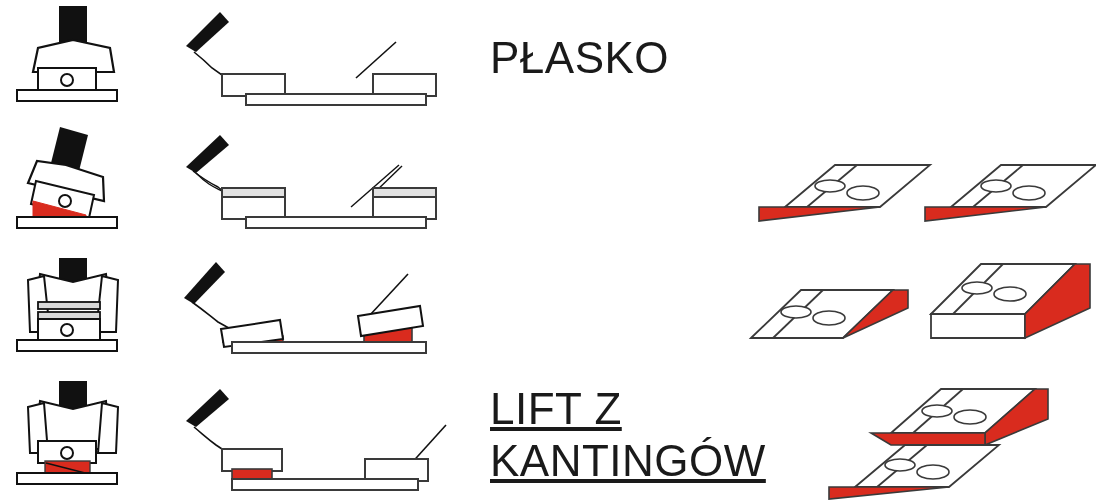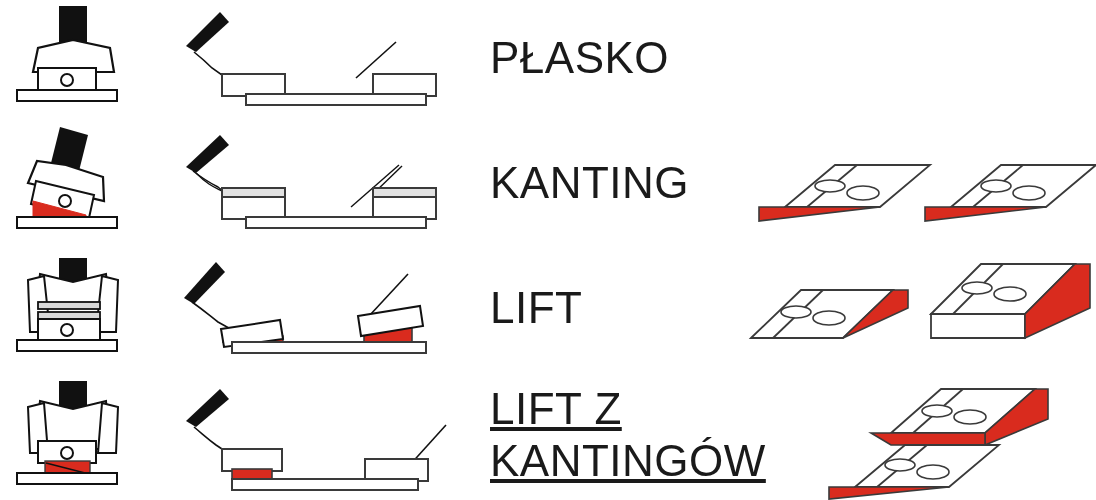--- a/index.html
+++ b/index.html
@@ -74,23 +74,20 @@
       <line x1="171" y1="82" x2="219" y2="40" stroke="#111111" stroke-width="1.4"></line>
       <line x1="193" y1="69" x2="222" y2="41" stroke="#111111" stroke-width="1.4"></line>
       <rect x="42" y="63" width="63" height="10" fill="#E2E2E2" stroke="#3a3a3a" stroke-width="2"></rect>
       <rect x="42" y="72" width="63" height="22" fill="#ffffff" stroke="#3a3a3a" stroke-width="2"></rect>
       <rect x="193" y="63" width="63" height="10" fill="#E2E2E2" stroke="#3a3a3a" stroke-width="2"></rect>
       <rect x="193" y="72" width="63" height="22" fill="#ffffff" stroke="#3a3a3a" stroke-width="2"></rect>
       <rect x="66" y="92" width="180" height="11" fill="#ffffff" stroke="#3a3a3a" stroke-width="2"></rect>
     </svg>
   </div>
 
-  <div class="cell col-label">
-    <div class="label one-line">KANTING</div>
-  </div>
 
   <div class="cell col-iso">
     <svg width="351" height="125" viewBox="0 0 351 125">
       <g>
         <polygon points="40,82 90,40 185,40 135,82" fill="#ffffff" stroke="#3a3a3a" stroke-width="1.8"></polygon>
         <line x1="112" y1="40" x2="62" y2="82" stroke="#3a3a3a" stroke-width="1.8"></line>
         <ellipse cx="85" cy="61" rx="15" ry="6" fill="#ffffff" stroke="#3a3a3a" stroke-width="1.6"></ellipse>
         <ellipse cx="118" cy="68" rx="16" ry="7" fill="#ffffff" stroke="#3a3a3a" stroke-width="1.6"></ellipse>
         <polygon points="14,82 40,82 135,82 14,96" fill="#D92B1E" stroke="#3a3a3a" stroke-width="1.6"></polygon>
       </g>
@@ -127,23 +124,20 @@
       <path d="M12,52 C26,62 30,66 38,72 L56,82" fill="none" stroke="#111111" stroke-width="1.6"></path>
       <line x1="190" y1="65" x2="228" y2="24" stroke="#111111" stroke-width="1.6"></line>
       <polygon points="42,92 103,92 103,86 50,92" fill="#D92B1E" stroke="#3a3a3a" stroke-width="1.4"></polygon>
       <polygon points="41,79 100,70 103,89 44,97" fill="#ffffff" stroke="#111111" stroke-width="2"></polygon>
       <rect x="184" y="72" width="48" height="22" fill="#D92B1E" stroke="#3a3a3a" stroke-width="1.6"></rect>
       <polygon points="178,66 240,56 243,76 181,86" fill="#ffffff" stroke="#111111" stroke-width="2"></polygon>
       <rect x="52" y="92" width="194" height="11" fill="#ffffff" stroke="#3a3a3a" stroke-width="2"></rect>
     </svg>
   </div>
 
-  <div class="cell col-label">
-    <div class="label one-line">LIFT</div>
-  </div>
 
   <div class="cell col-iso">
     <svg width="351" height="125" viewBox="0 0 351 125">
       <g>
         <polygon points="6,88 56,40 148,40 98,88" fill="#ffffff" stroke="#3a3a3a" stroke-width="1.8"></polygon>
         <line x1="78" y1="40" x2="28" y2="88" stroke="#3a3a3a" stroke-width="1.8"></line>
         <ellipse cx="51" cy="62" rx="15" ry="6" fill="#ffffff" stroke="#3a3a3a" stroke-width="1.6"></ellipse>
         <ellipse cx="84" cy="68" rx="16" ry="7" fill="#ffffff" stroke="#3a3a3a" stroke-width="1.6"></ellipse>
         <polygon points="148,40 163,40 163,58 98,88" fill="#D92B1E" stroke="#3a3a3a" stroke-width="1.6"></polygon>
       </g>

